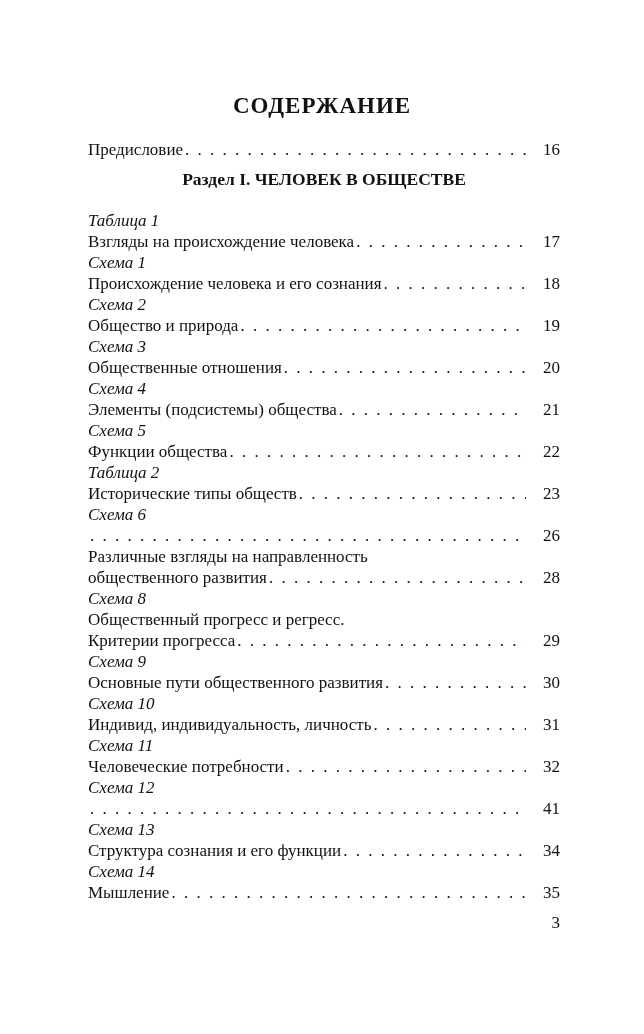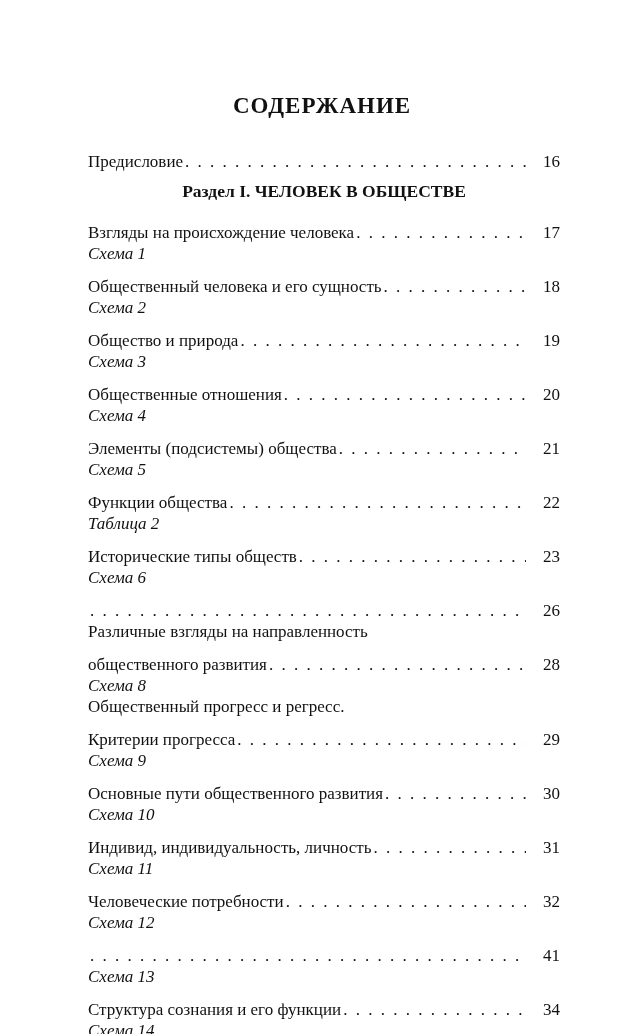--- a/index.html
+++ b/index.html
@@ -35,21 +35,20 @@
     line-height: 22px;
   }
   .caption {
     font-style: italic;
     white-space: nowrap;
   }
   .pre-line { white-space: nowrap; }
   .row {
     display: flex;
     align-items: flex-end;
-    margin-top: 12px;
   }
   .lbl { white-space: nowrap; }
   .dots {
     flex: 1;
     overflow: hidden;
     white-space: nowrap;
     margin: 0 2px;
   }
   .dots::before {
     content: " . . . . . . . . . . . . . . . . . . . . . . . . . . . . . . . . . . . . . . . . . . . . . . . . . . . . . . . .";
@@ -78,31 +77,32 @@
 
     <div class="row">
       <span class="lbl">Предисловие</span>
       <span class="dots"></span>
       <span class="num">16</span>
     </div>
 
     <h2 class="section-heading">Раздел I. ЧЕЛОВЕК В ОБЩЕСТВЕ</h2>
 
     <div>
+      <div class="caption">Таблица 1</div>
       <div class="row">
         <span class="lbl">Взгляды на происхождение человека</span>
         <span class="dots"></span>
         <span class="num">17</span>
       </div>
     </div>
 
     <div>
       <div class="caption">Схема 1</div>
       <div class="row">
-        <span class="lbl">Общественный человека и его сущность</span>
+        <span class="lbl">Происхождение человека и его сознания</span>
         <span class="dots"></span>
         <span class="num">18</span>
       </div>
     </div>
 
     <div>
       <div class="caption">Схема 2</div>
       <div class="row">
         <span class="lbl">Общество и природа</span>
         <span class="dots"></span>

